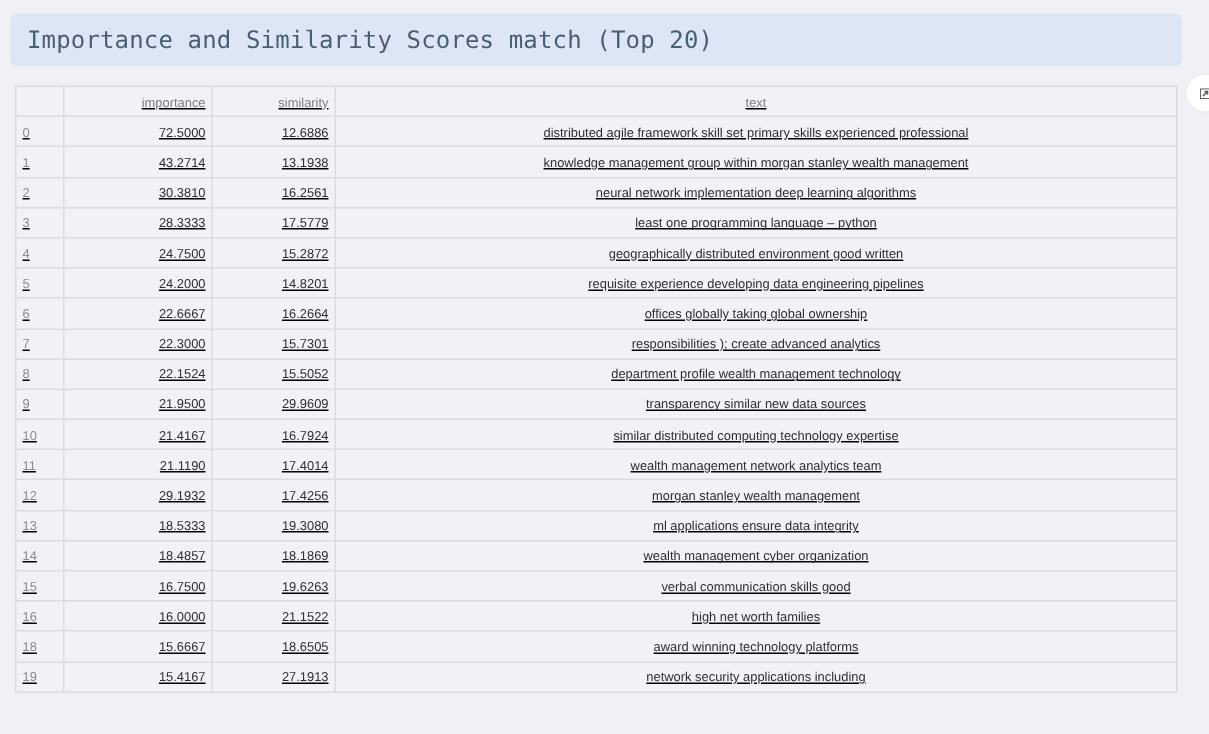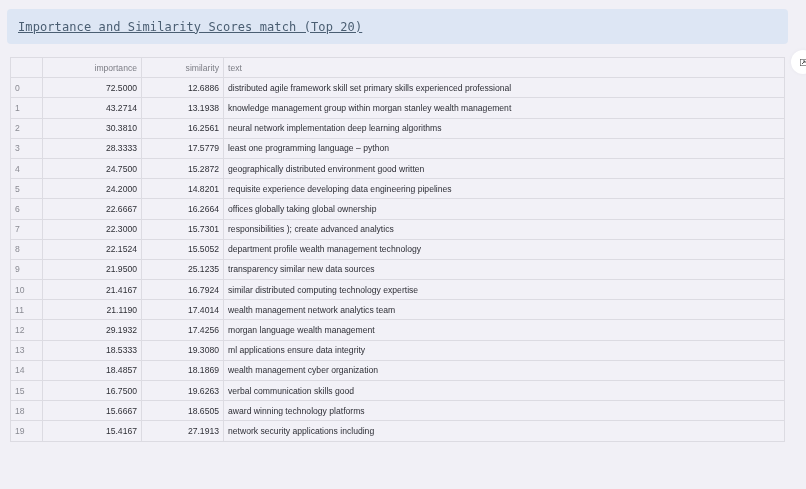--- a/index.html
+++ b/index.html
@@ -19,30 +19,30 @@
       height: 35px;
       background: #dde6f4;
       border-radius: 4px;
       box-sizing: border-box;
       padding-left: 11px;
       display: flex;
       align-items: center;
     }
     .title-text {
       font-family: "DejaVu Sans Mono", "Liberation Mono", monospace;
-      font-size: 12px;
+      font-size: 16px;
       color: #4a5e72;
       letter-spacing: 0.1px;
-      text-decoration: underline;
     }
     .table-wrap {
       position: absolute;
       left: 10px;
       top: 57px;
       width: 774px;
+      text-decoration: underline;
     }
     table {
       border-collapse: collapse;
       width: 774px;
       table-layout: fixed;
       background: #f2f1f7;
     }
     th, td {
       height: 19.2px;
       padding: 0 4px;
@@ -57,21 +57,21 @@
       color: #7c7d85;
     }
     td {
       color: #2e2f36;
     }
     .col-idx { width: 32px; }
     .col-imp { width: 99px; }
     .col-sim { width: 82px; }
     .col-txt { width: 561px; }
     th.num, td.num { text-align: right; }
-    th.txt, td.txt { text-align: left; }
+    th.txt, td.txt { text-align: center; }
     td.idx { color: #8a8b93; text-align: left; padding-left: 4px; }
     tr { height: 20.2px; }
     .expand-btn {
       position: absolute;
       left: 791px;
       top: 50px;
       width: 24px;
       height: 24px;
       border-radius: 50%;
       background: #ffffff;
@@ -156,58 +156,64 @@
         </tr>
         <tr>
           <td class="idx">8</td>
           <td class="num">22.1524</td>
           <td class="num">15.5052</td>
           <td class="txt">department profile wealth management technology</td>
         </tr>
         <tr>
           <td class="idx">9</td>
           <td class="num">21.9500</td>
-          <td class="num">25.1235</td>
+          <td class="num">29.9609</td>
           <td class="txt">transparency similar new data sources</td>
         </tr>
         <tr>
           <td class="idx">10</td>
           <td class="num">21.4167</td>
           <td class="num">16.7924</td>
           <td class="txt">similar distributed computing technology expertise</td>
         </tr>
         <tr>
           <td class="idx">11</td>
           <td class="num">21.1190</td>
           <td class="num">17.4014</td>
           <td class="txt">wealth management network analytics team</td>
         </tr>
         <tr>
           <td class="idx">12</td>
           <td class="num">29.1932</td>
           <td class="num">17.4256</td>
-          <td class="txt">morgan language wealth management</td>
+          <td class="txt">morgan stanley wealth management</td>
         </tr>
         <tr>
           <td class="idx">13</td>
           <td class="num">18.5333</td>
           <td class="num">19.3080</td>
           <td class="txt">ml applications ensure data integrity</td>
         </tr>
         <tr>
           <td class="idx">14</td>
           <td class="num">18.4857</td>
           <td class="num">18.1869</td>
           <td class="txt">wealth management cyber organization</td>
         </tr>
         <tr>
           <td class="idx">15</td>
           <td class="num">16.7500</td>
           <td class="num">19.6263</td>
           <td class="txt">verbal communication skills good</td>
+        </tr>
+        <tr>
+          <td class="idx">16</td>
+          <td class="num">16.0000</td>
+          <td class="num">21.1522</td>
+          <td class="txt">high net worth families</td>
         </tr>
         <tr>
           <td class="idx">18</td>
           <td class="num">15.6667</td>
           <td class="num">18.6505</td>
           <td class="txt">award winning technology platforms</td>
         </tr>
         <tr>
           <td class="idx">19</td>
           <td class="num">15.4167</td>

